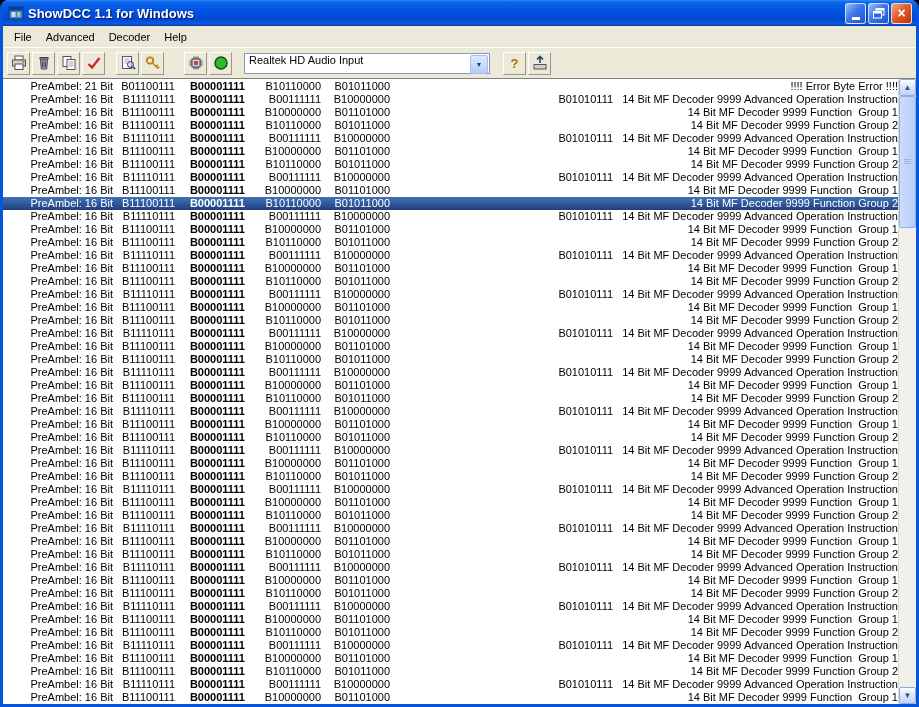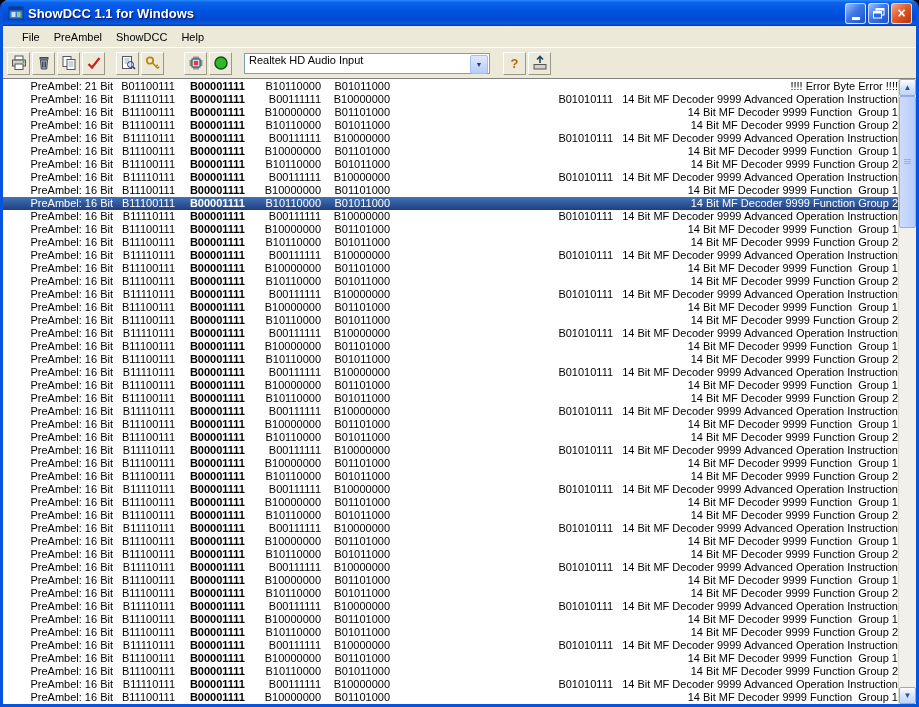--- a/index.html
+++ b/index.html
@@ -14,21 +14,21 @@
   .title{flex:1;color:#fff;font-size:13px;font-weight:bold;text-shadow:1px 1px 1px rgba(0,0,60,.75);
     white-space:nowrap;overflow:hidden;}
   .title-buttons{display:flex;gap:2px;}
   .tb-btn{width:21px;height:21px;border-radius:3px;border:1px solid rgba(255,255,255,.75);
     box-sizing:border-box;display:flex;align-items:center;justify-content:center;cursor:default;}
   .btn-min,.btn-restore{background:linear-gradient(135deg,#9cc1f7 0%,#3e77e8 45%,#1e52c8 100%);}
   .btn-close{background:linear-gradient(135deg,#f2a98c 0%,#e25c2c 45%,#b83207 100%);
     color:#fff;font-size:14px;font-weight:bold;line-height:1;}
   .btn-min i{display:block;width:8px;height:3px;background:#fff;margin-top:10px;}
   
-  .menubar{flex:0 0 21px;display:flex;align-items:center;background:#ECE9D8;padding-left:12px;text-align:right;}
+  .menubar{flex:0 0 21px;display:flex;align-items:center;background:#ECE9D8;padding-left:4px;text-align:right;}
   .menu-item{padding:2px 7px;font-size:11px;color:#000;cursor:default;}
   
   .toolbar{flex:0 0 30px;display:flex;align-items:center;background:#ECE9D8;padding:0 4px;
     border-top:1px solid #fff;}
   .tbtn{width:23px;height:23px;box-sizing:border-box;display:flex;align-items:center;justify-content:center;
     background:#ECE9D8;border:1px solid;border-color:#ffffff #9a9688 #9a9688 #ffffff;margin-right:2px;}
   .tgap{width:9px;}
   .tbtn svg{display:block;}
   .qmark{font-size:13px;font-weight:bold;color:#b06c00;}
   .combo{width:246px;height:21px;box-sizing:border-box;background:#fff;border:1px solid #7f9db9;
@@ -83,22 +83,22 @@
           <rect x="0.5" y="3.5" width="8" height="6.5" fill="#2a66e8" stroke="#fff"></rect>
           <rect x="0.5" y="3.5" width="8" height="2" fill="#fff"></rect>
         </svg>
       </span>
       <span class="tb-btn btn-close">×</span>
     </span>
   </div>
 
   <div class="menubar">
     <span class="menu-item">File</span>
-    <span class="menu-item">PreAmbel</span>
-    <span class="menu-item">ShowDCC</span>
+    <span class="menu-item">Advanced</span>
+    <span class="menu-item">Decoder</span>
     <span class="menu-item">Help</span>
   </div>
 
   <div class="toolbar">
     <span class="tbtn">
       <svg width="16" height="16" viewBox="0 0 16 16">
         <rect x="4" y="1" width="8" height="4" fill="#fff" stroke="#555"></rect>
         <rect x="1.5" y="5" width="13" height="6" fill="#d4d0c8" stroke="#555"></rect>
         <rect x="4" y="9" width="8" height="5.5" fill="#fff" stroke="#555"></rect>
         <circle cx="12.5" cy="7" r="0.9" fill="#3a3"></circle>

